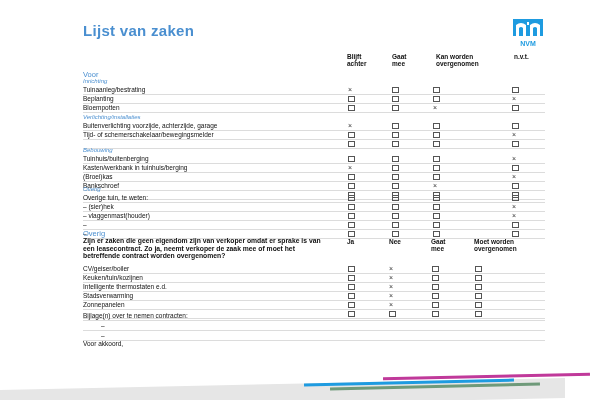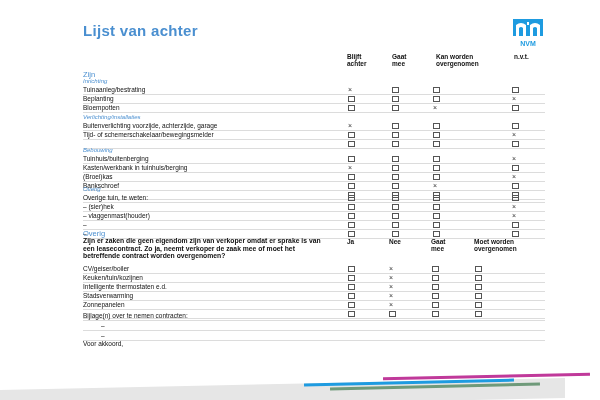--- a/index.html
+++ b/index.html
@@ -16,38 +16,38 @@
   .sec{position:absolute;left:83px;font-size:7.5px;color:#4a8fd0;}
   .sub{position:absolute;left:83px;font-size:6px;font-style:italic;color:#4a8fd0;}
   .q{position:absolute;left:83px;top:237px;width:250px;font-size:6.8px;font-weight:bold;line-height:7.5px;}
   .text{position:absolute;left:83px;font-size:6.5px;}
   .gray{position:absolute;left:0;top:384px;width:565px;height:20px;background:#e6e6e6;transform:skewY(-1.2deg);}
   .bar{position:absolute;height:3px;}
 </style>
 </head>
 <body>
 
-<div class="title">Lijst van achter</div>
+<div class="title">Lijst van zaken</div>
 
 <div class="logo">
   <svg class="mark" viewBox="0 0 30 17">
     <rect x="0" y="0" width="30" height="17" fill="#1e9be0"></rect>
     <path d="M3 6 Q8 2 13 6 L13 17 L10 17 L10 9 Q8 7 6 9 L6 17 L3 17Z" fill="#fff"></path>
     <path d="M17 6 Q22 2 27 6 L27 17 L24 17 L24 9 Q22 7 20 9 L20 17 L17 17Z" fill="#fff"></path>
     <rect x="14" y="3" width="2" height="3" fill="#fff"></rect>
   </svg>
   <div class="txt">NVM</div>
 </div>
 
 <div class="hdr" style="left:347px;top:53px;width:30px;">Blijft achter</div>
 <div class="hdr" style="left:392px;top:53px;width:26px;">Gaat mee</div>
 <div class="hdr" style="left:436px;top:53px;width:64px;">Kan worden overgenomen</div>
 <div class="hdr" style="left:514px;top:53px;">n.v.t.</div>
 
-<div class="sec" style="top:70px;">Zijn</div>
+<div class="sec" style="top:70px;">Voor</div>
 
 <div id="groups">
     <div class="sub" style="top: 78px;">Inrichting</div>
     <div class="row" style="top: 85px;">
       <span class="lbl">Tuinaanleg/bestrating</span>
       <span class="x" style="left: 265px;">×</span>
       <span class="cb" style="left: 309px;"></span>
       <span class="cb" style="left: 350px;"></span>
       <span class="cb" style="left: 429px;"></span>
     </div>

